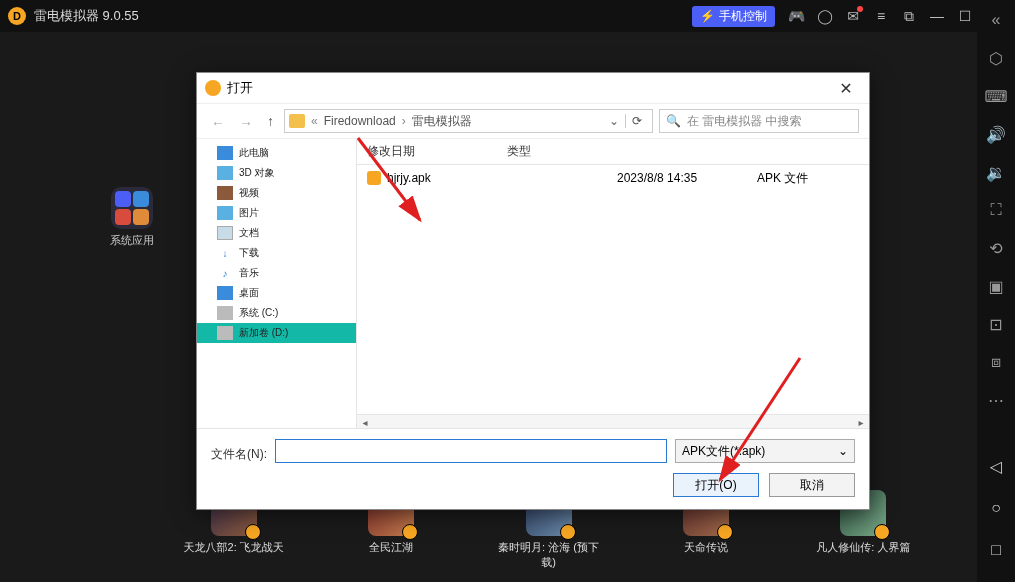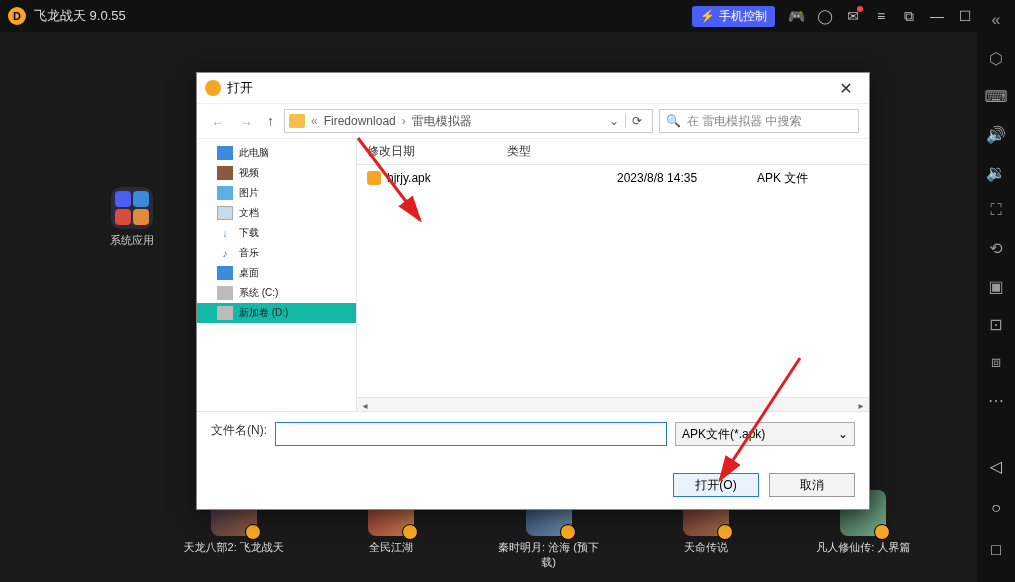--- a/index.html
+++ b/index.html
@@ -66,37 +66,37 @@
   .col-type { flex:1;}
   .files-list { flex:1; font-size:12px; }
   .file-row { display:flex; align-items:center; height:26px;}
   .file-row > div { padding:0 10px;}
   .file-row .fname { display:flex; align-items:center; gap:6px;}
   .file-row .fic { width:14px;height:14px;background:#f6a623;border-radius:3px;}
   .files-scroll { height:14px; border-top:1px solid #e5e5e5; background:#f5f5f5; position:relative;}
   .files-scroll .arrow { position:absolute; top:0; width:16px; height:14px; display:flex;align-items:center;justify-content:center;color:#666;font-size:10px;}
 
   .dlg-bottom { border-top:1px solid #e5e5e5; padding:10px 14px 12px; font-size:12px; }
-  .dlg-bottom .row1 { display:flex; align-items:flex-start; gap:8px; margin-bottom:27px;}
+  .dlg-bottom .row1 { display:flex; align-items:flex-end; gap:8px; margin-bottom:10px;}
   .dlg-bottom .row1 label { color:#333;}
   .dlg-bottom .fname-input { flex:1; height:24px; border:1px solid #2a7ad4; padding:0 4px; outline:none;}
   .dlg-bottom .filter { width:180px; height:24px; border:1px solid #aaa; background:#f3f3f3; display:flex; align-items:center; padding:0 6px; justify-content:space-between;}
   .dlg-bottom .row2 { display:flex; justify-content:flex-end; gap:10px;}
   .dlg-bottom button { width:86px; height:24px; border:1px solid #999; background:#f3f3f3; font-size:12px; cursor:pointer;}
   .dlg-bottom button.primary { border:1px solid #2a7ad4; background:#eaf2fb;}
 
   
   .arrow-ann { position:absolute; pointer-events:none; }
 </style>
 </head>
 <body>
 
 <div class="titlebar">
   <div class="logo">D</div>
-  <span>飞龙战天 9.0.55</span>
+  <span>雷电模拟器 9.0.55</span>
   <div class="spacer"></div>
   <div class="phone-control">
     <span>⚡</span>
     <span>手机控制</span>
   </div>
   <div class="icon-btn">🎮</div>
   <div class="icon-btn">◯</div>
   <div class="icon-btn">✉<div class="dot"></div></div>
   <div class="icon-btn">≡</div>
   <div class="icon-btn">⧉</div>
@@ -207,20 +207,24 @@
   </div>
 
 
   <div class="dlg-body">
     <div class="tree">
       <div class="tree-item">
           <span class="ti" style="background:#3a8bdc"></span>
           <span>此电脑</span>
         </div>
       <div class="tree-item">
+          <span class="ti" style="background:#5ab0e0"></span>
+          <span>3D 对象</span>
+        </div>
+      <div class="tree-item">
           <span class="ti" style="background:#8a5a3a"></span>
           <span>视频</span>
         </div>
       <div class="tree-item">
           <span class="ti" style="background:#5ab0e0"></span>
           <span>图片</span>
         </div>
       <div class="tree-item">
           <span class="ti" style="background:#c8dce8;border:1px solid #aaa"></span>
           <span>文档</span>

